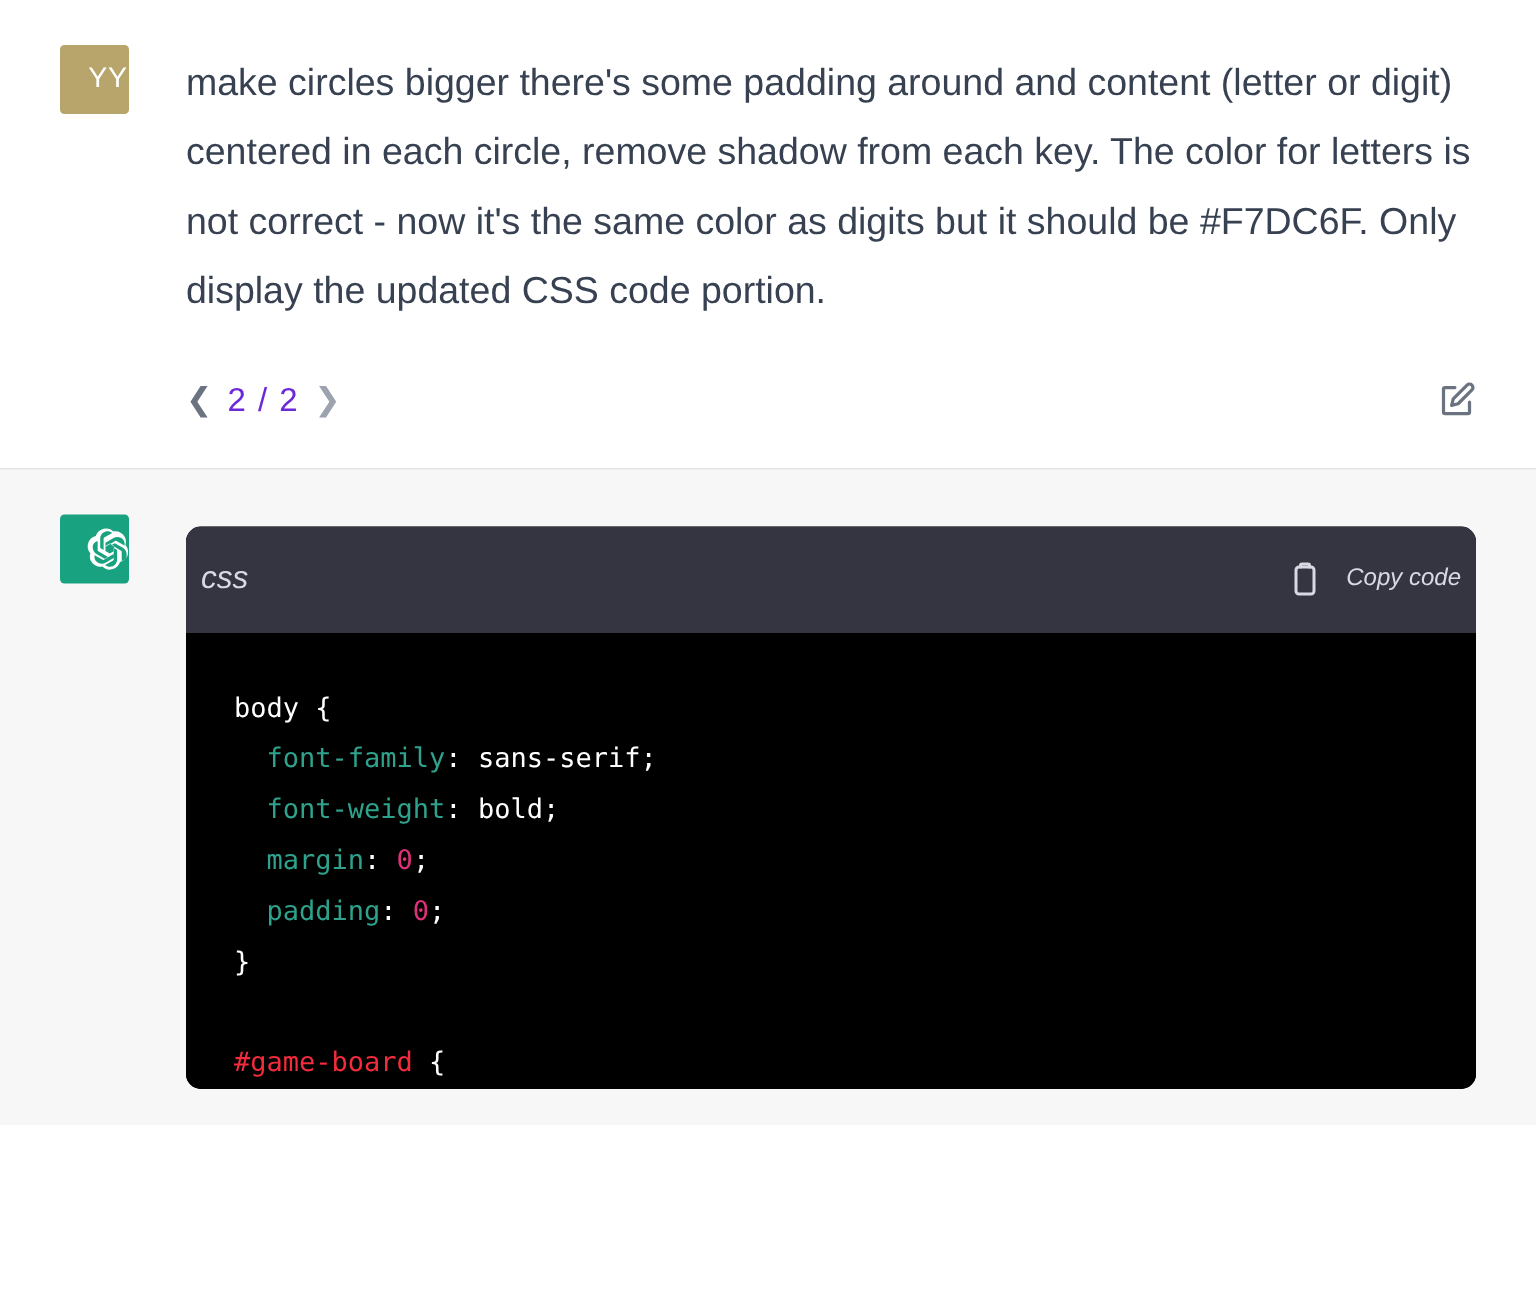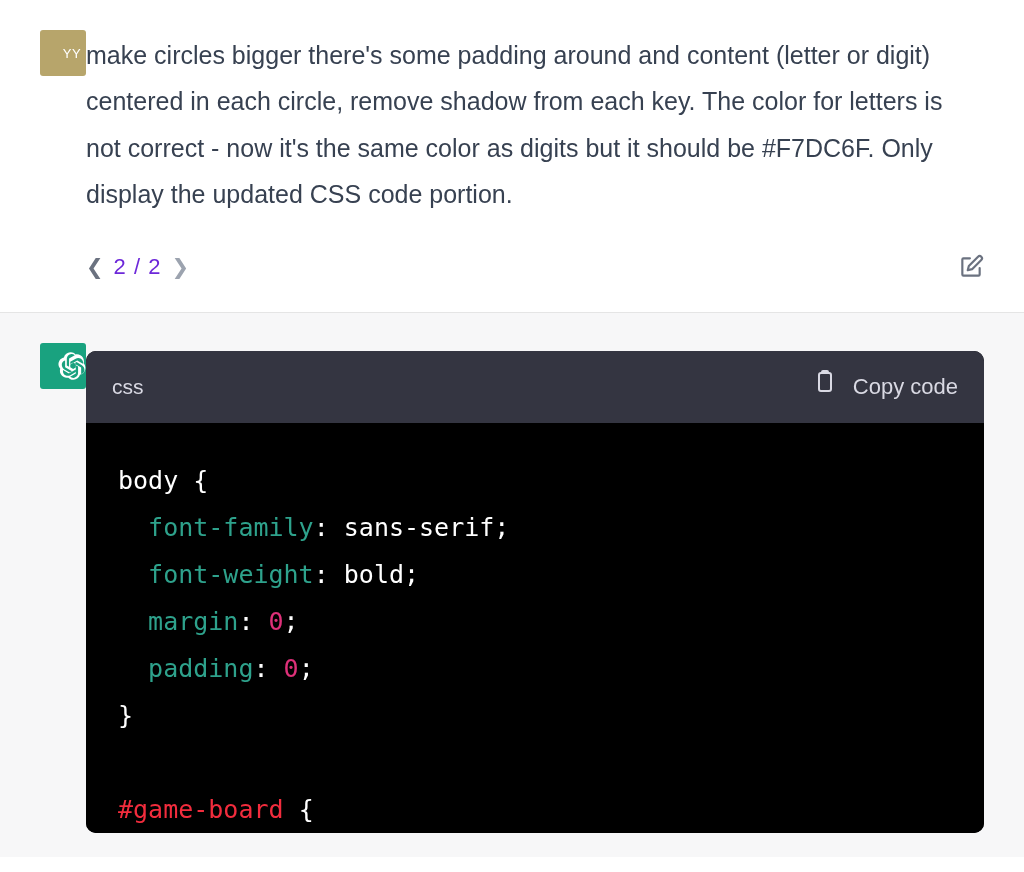--- a/index.html
+++ b/index.html
@@ -21,21 +21,22 @@
   border-top: 1px solid #e5e5e5;
 }
 .avatar {
   width: 46px;
   height: 46px;
   flex-shrink: 0;
   display: flex;
   align-items: center;
   justify-content: center;
   border-radius: 3px;
-  font-size: 13px;
+  margin-right: 38px;
+  font-size: 19px;
   letter-spacing: 0.5px;
   font-weight: 400;
   color: #fff;
   padding-left: 18px;
 }
 .avatar-user { background: #b7a56b; }
 .avatar-assistant { background: #19a27f; }
 .avatar-assistant svg { width: 30px; height: 30px; }
 .content {
   flex: 1;
@@ -68,36 +69,38 @@
   overflow: hidden;
   margin-top: 6px;
   background: #000000;
 }
 .codeheader {
   display: flex;
   align-items: center;
   justify-content: space-between;
   background: #343541;
   color: #d9d9e3;
-  padding: 16px 26px;
+  padding: 16px 10px;
   font-size: 21px;
+  font-style: italic;
 }
 .copybtn {
   display: flex;
+  align-items: center;
   gap: 16px;
-  font-size: 22px;
+  font-size: 16px;
   color: #d9d9e3;
   cursor: pointer;
 }
 .copybtn svg { width: 24px; height: 28px; stroke: #d9d9e3; fill:none; }
 .codebody {
   background: #000000;
   color: #ffffff;
   font-family: "SFMono-Regular", Menlo, Consolas, monospace;
-  font-size: 25px;
+  font-size: 18px;
   line-height: 1.88;
   padding: 34px 32px 0 32px;
   white-space: pre;
 }
 .tok-sel { color: #ffffff; }
 .tok-prop { color: #2ea28c; }
 .tok-val { color: #ffffff; }
 .tok-num { color: #df3079; }
 .tok-punc { color: #ffffff; }
 .tok-id { color: #f22c3d; }

